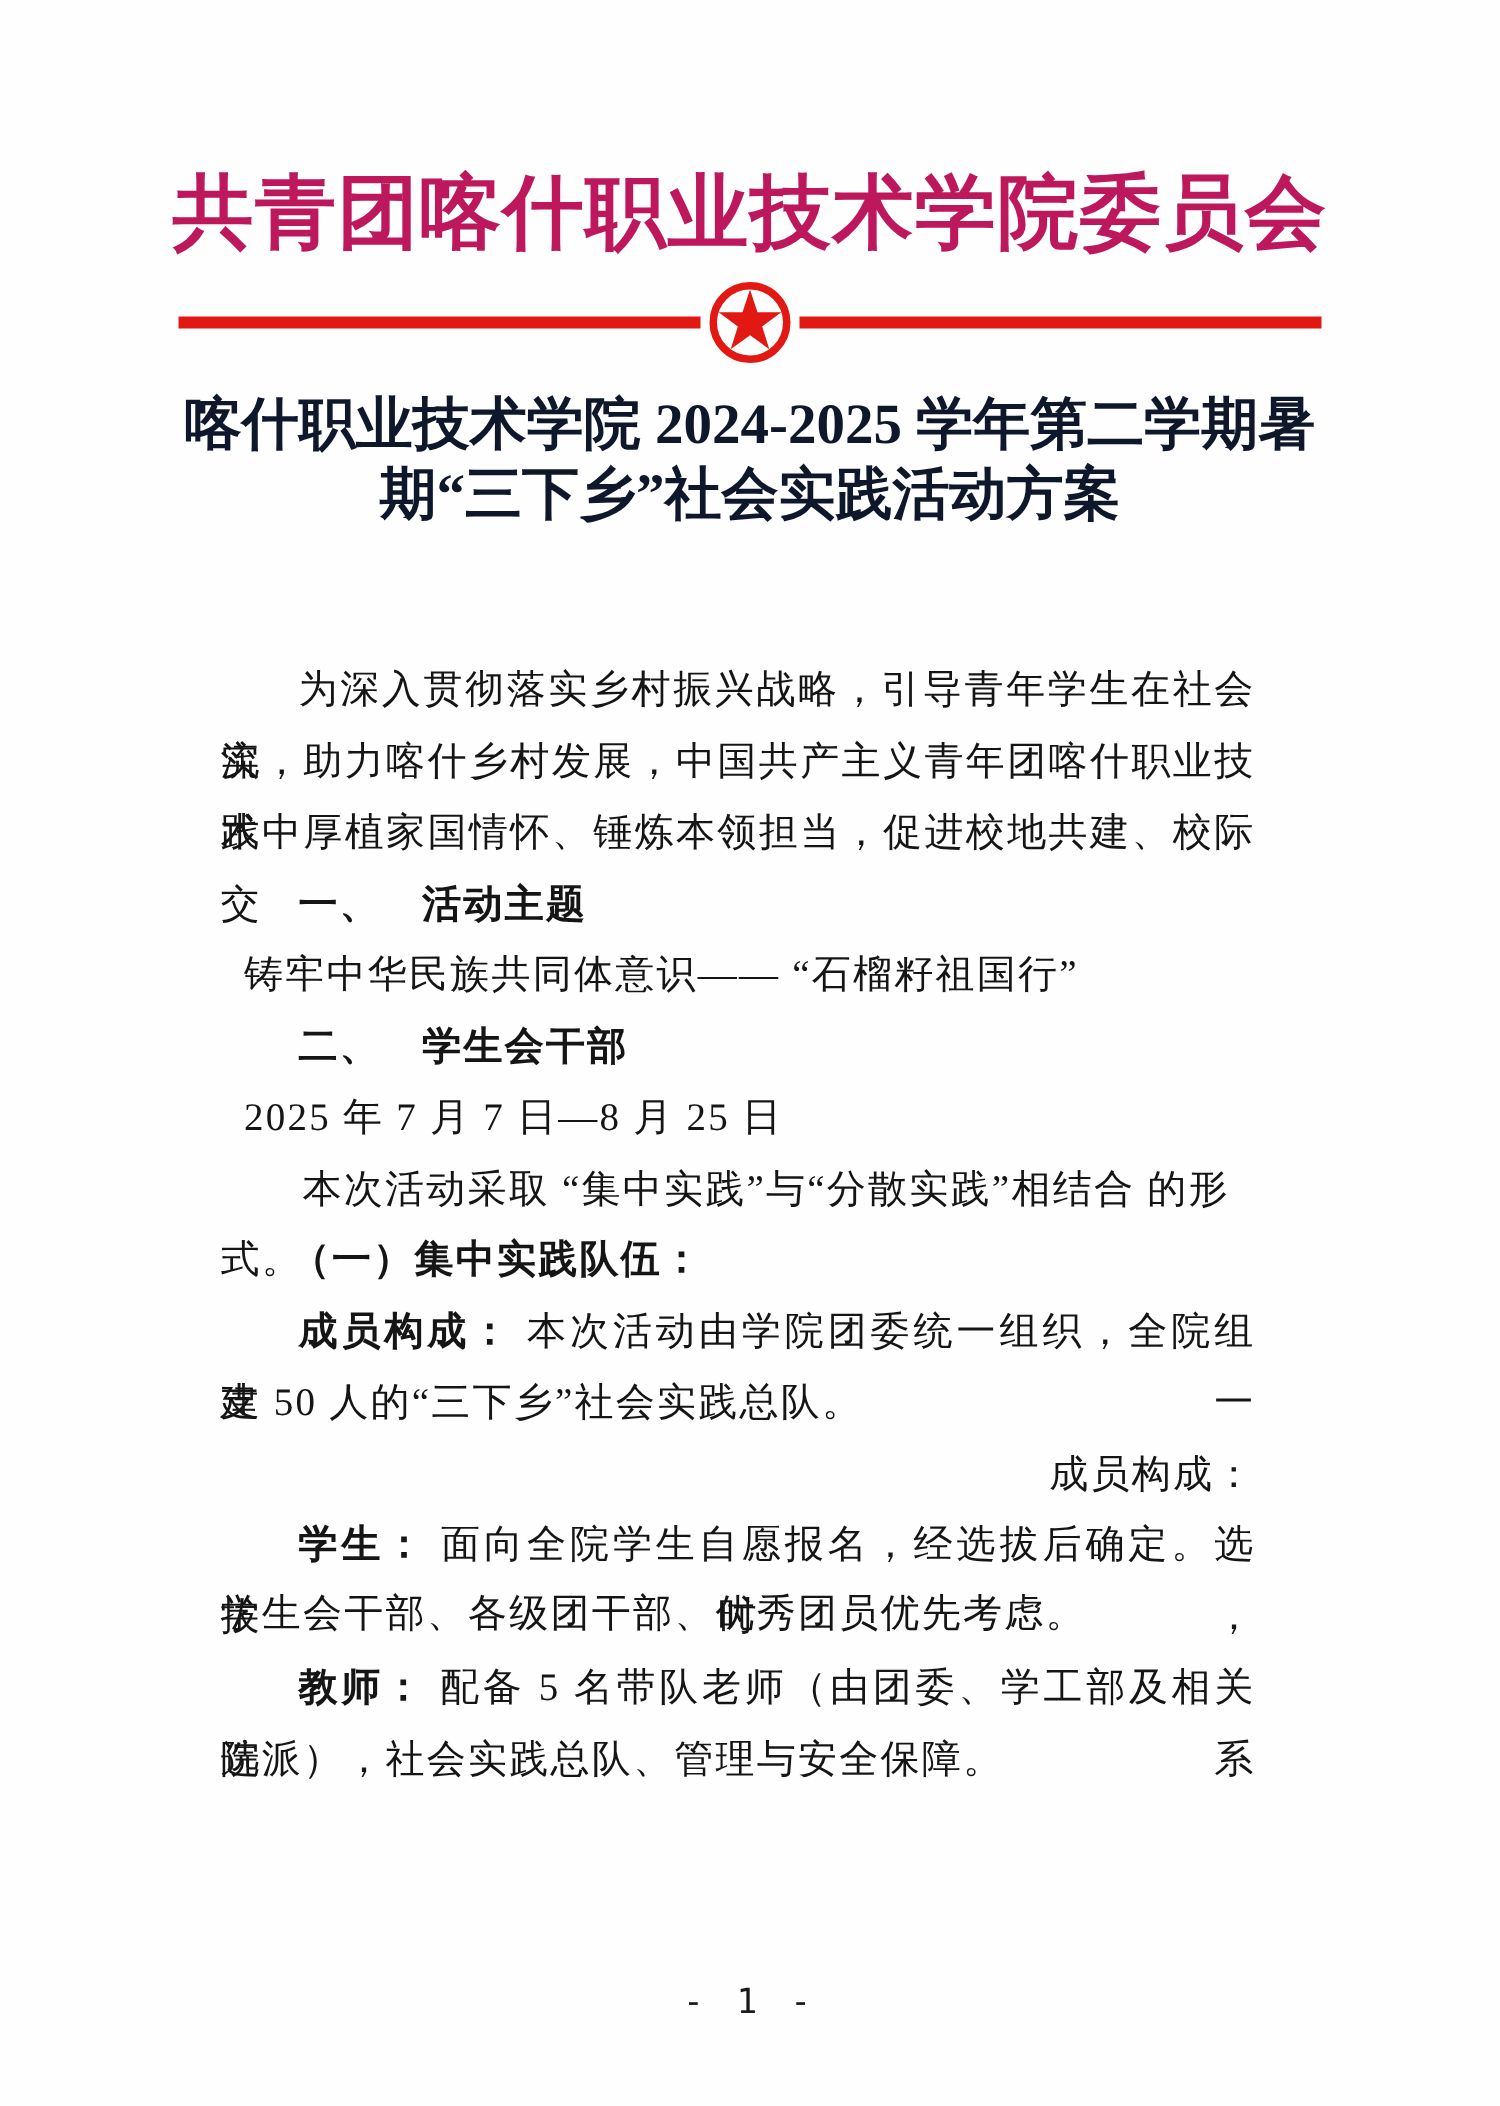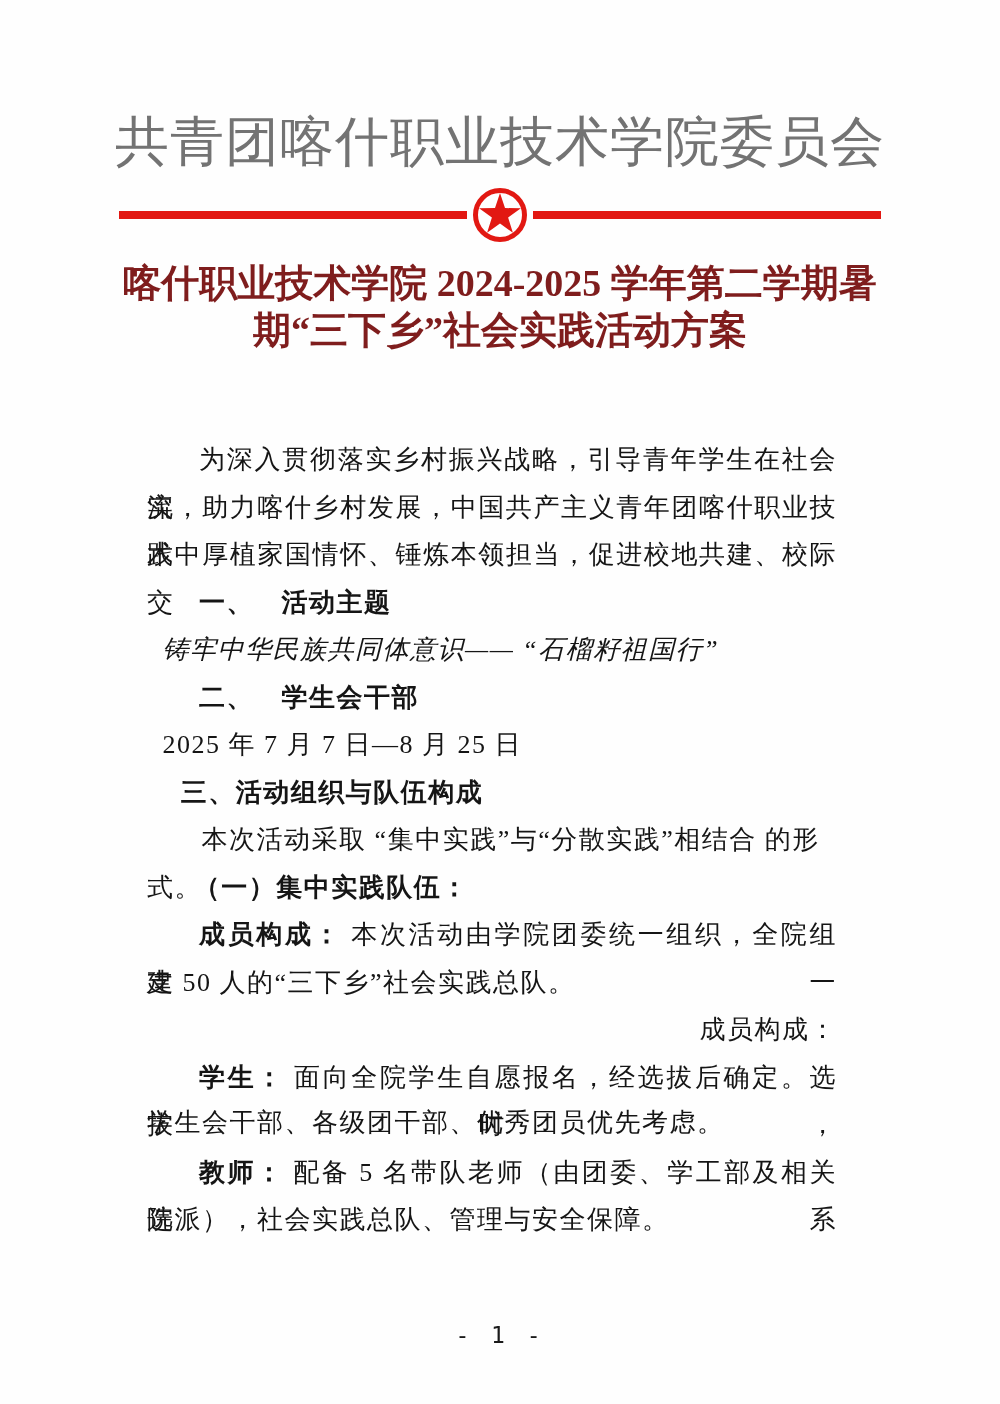--- a/index.html
+++ b/index.html
@@ -13,43 +13,43 @@
     color:#151515;
   }
   
   .letterhead{
     padding-top:106px;
     text-align:center;
   }
   .org-name{
     font-size:54px;
     line-height:72px;
-    font-weight:normal;
-    color:#737373;
+    font-weight:bold;
+    color:#be185d;
     letter-spacing:1px;
     font-family:"Liberation Serif","DejaVu Serif",serif;
     white-space:nowrap;
   }
   .rule-row{
     width:762px;
     margin:8px auto 0 auto;
     display:flex;
     align-items:center;
   }
   .rule-bar{height:8px;background:#e21812;flex:1;}
   .emblem{width:58px;height:58px;margin:0 4px;flex:0 0 auto;}
   
   .doc-title{
     margin-top:16px;
     text-align:center;
     font-weight:bold;
     font-size:38px;
     line-height:47px;
     letter-spacing:0px;
-    color:#7f1d1d;
+    color:#0f172a;
   }
   
   .doc-body{
     position:absolute;
     left:123px;
     top:436px;
     width:714px;
     font-size:26px;
     letter-spacing:1.5px;
   }
@@ -100,24 +100,23 @@
   <div class="doc-title">
     <div>喀什职业技术学院 2024-2025 学年第二学期暑</div>
     <div>期“三下乡”社会实践活动方案</div>
   </div>
 
   <div class="doc-body">
       <div class="line fill" style="text-indent: 2em;"><span>为深入贯彻落实乡村振兴战略，引导青年学生在社会实</span></div>
       <div class="line fill" style="text-indent: 0em;"><span>流，助力喀什乡村发展，中国共产主义青年团喀什职业技术</span></div>
       <div class="line fill" style="text-indent: 0em;"><span>践中厚植家国情怀、锤炼本领担当，促进校地共建、校际交</span></div>
       <div class="line" style="text-indent: 2em;"><span class="b">一、　活动主题</span></div>
-      <div class="line" style="text-indent: 0.6em; font-style: italic;"><span>铸牢中华民族共同体意识—— “石榴籽祖国行”</span></div>
+      <div class="line" style="text-indent: 0.6em;"><span>铸牢中华民族共同体意识—— “石榴籽祖国行”</span></div>
       <div class="line" style="text-indent: 2em;"><span class="b">二、　学生会干部</span></div>
       <div class="line" style="text-indent: 0.6em;"><span>2025 年 7 月 7 日—8 月 25 日</span></div>
-      <div class="line" style="text-indent: 1.3em;"><span class="b">三、活动组织与队伍构成</span></div>
       <div class="line" style="text-indent: 2.1em;"><span>本次活动采取 “集中实践”与“分散实践”相结合 的形式。</span></div>
       <div class="line" style="text-indent: 1.8em;"><span class="b">（一）集中实践队伍：</span></div>
       <div class="line fill" style="text-indent: 2em;"><span class="b">成员构成：</span><span> 本次活动由学院团委统一组织，全院组建一</span></div>
       <div class="line" style="text-indent: 0em;"><span>支 50 人的“三下乡”社会实践总队。</span></div>
       <div class="line" style="text-indent: 0em; text-align: right;"><span>成员构成：</span></div>
       <div class="line fill" style="text-indent: 2em;"><span class="b">学生：</span><span> 面向全院学生自愿报名，经选拔后确定。选拔时，</span></div>
       <div class="line" style="text-indent: 0em; font-family: Liberation Mono, monospace;"><span>学生会干部、各级团干部、优秀团员优先考虑。</span></div>
       <div class="line fill" style="text-indent: 2em;"><span class="b">教师：</span><span> 配备 5 名带队老师（由团委、学工部及相关院系</span></div>
       <div class="line" style="text-indent: 0em;"><span>选派），社会实践总队、管理与安全保障。</span></div>
     </div>

